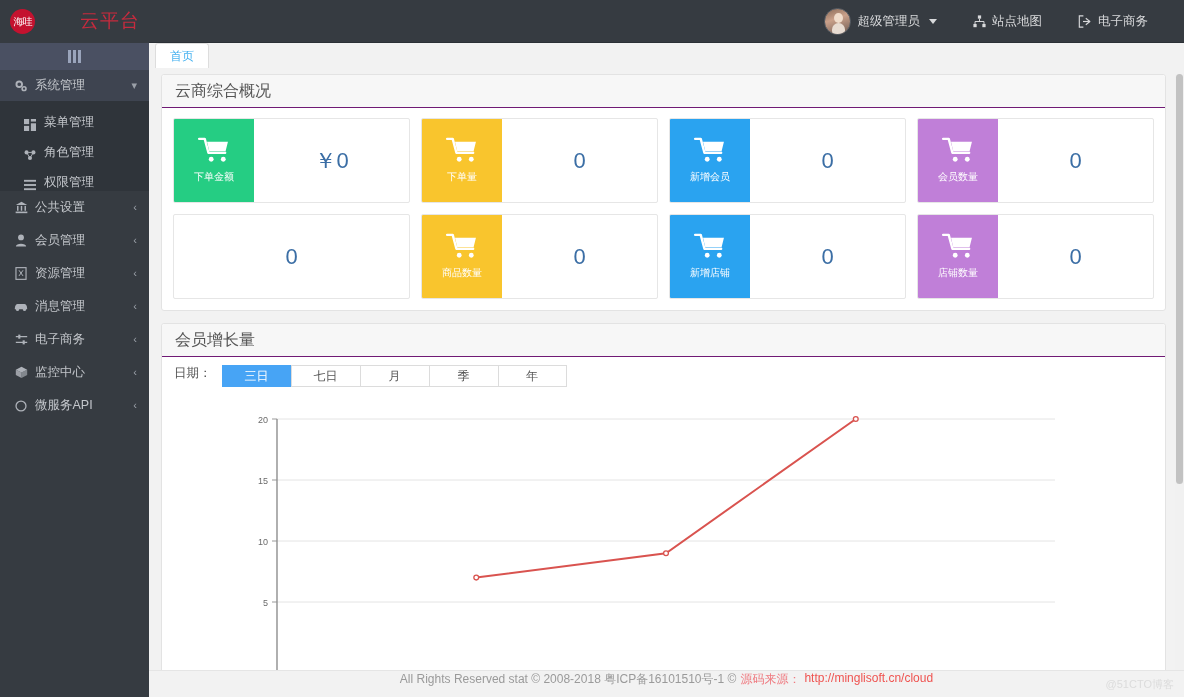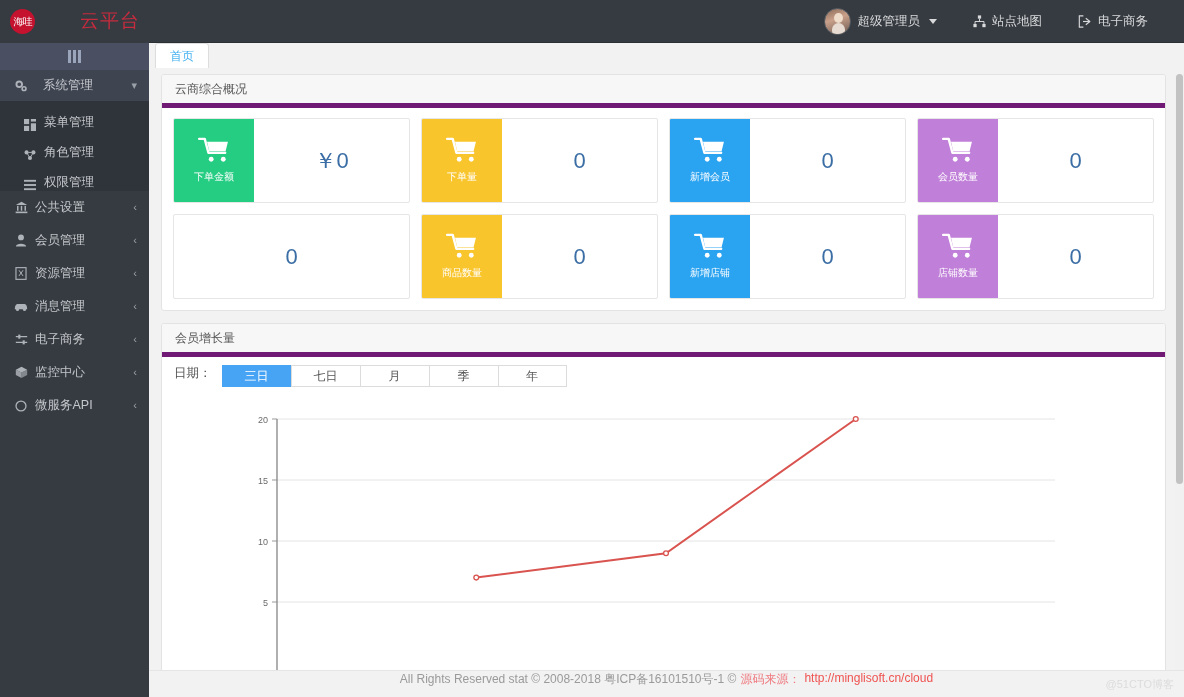--- a/index.html
+++ b/index.html
@@ -84,21 +84,21 @@
   .bars-icon i { display: block; width: 3px; height: 13px; background: #9aa4bb; }
 
   .menu-group-head {
     height: 31px; display: flex; align-items: center;
     padding: 0 12px; color: #c3c6cb; font-size: 12.5px; cursor: pointer;
     position: relative;
   }
   .menu-group-head.active { background: #3e4450; }
   .menu-group-head .mi { width: 18px; display: inline-flex; justify-content: center;
                          color: #aeb2b9; flex: 0 0 18px; }
-  .menu-group-head .mlabel { margin-left: 13px; }
+  .menu-group-head .mlabel { margin-left: 5px; }
   .chev {
     position: absolute; right: 12px; color: #9aa0a8; font-size: 11px;
     line-height: 1;
   }
   .submenu { background: #2f343a; }
   .submenu-item {
     height: 30px; display: flex; align-items: flex-end;
     padding-left: 22px; color: #c3c6cb; font-size: 12.5px; cursor: pointer;
   }
   .submenu-item .mi { width: 16px; display: inline-flex; justify-content: center;
@@ -131,23 +131,23 @@
   }
   .scroll-area {
     height: 623px; overflow: hidden; position: relative;
     padding: 0 18px 0 12px;
   }
   .panel {
     background: #fff; border: 1px solid #e3e3e3; border-radius: 3px;
     margin-bottom: 12px;
   }
   .panel-head {
-    height: 33px; background: #f7f7f7; border-bottom: 5px solid #701a75;
+    height: 33px; background: #f7f7f7; border-bottom: 1px solid #701a75;
     display: flex; align-items: center; padding: 0 13px;
-    font-size: 12px; color: #555; border-radius: 3px 3px 0 0;
+    font-size: 16px; color: #555; border-radius: 3px 3px 0 0;
   }
   .panel-body { padding: 10px 11px 11px 11px; }
 
   
   .stat-grid {
     display: grid; grid-template-columns: repeat(4, 1fr);
     gap: 11px 11px;
   }
   .stat-card {
     display: flex; height: 85px; border: 1px solid #e6e6e6; background: #fff;

